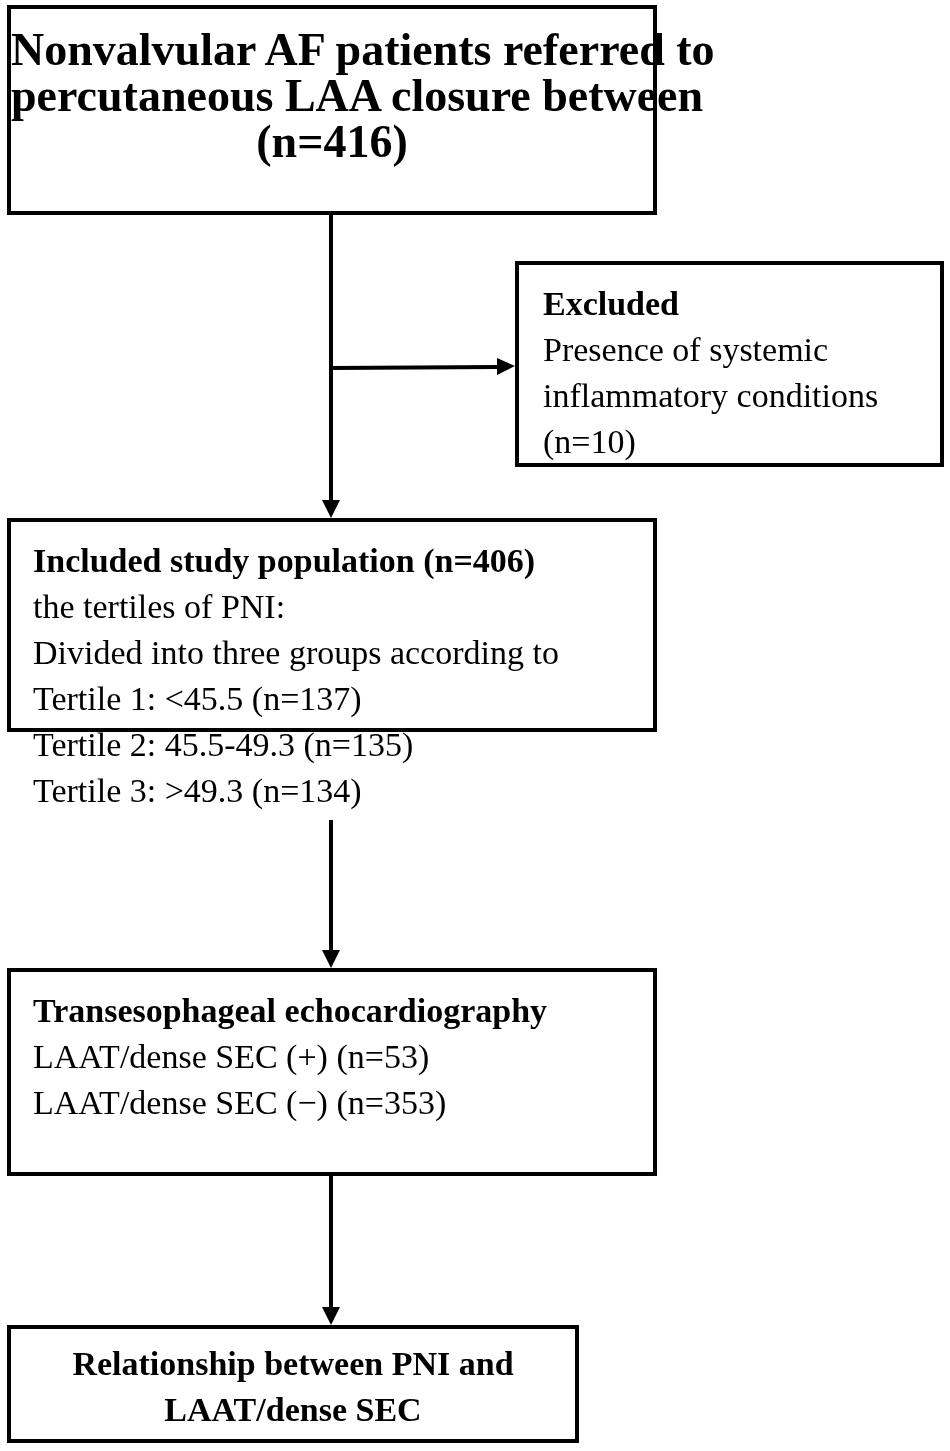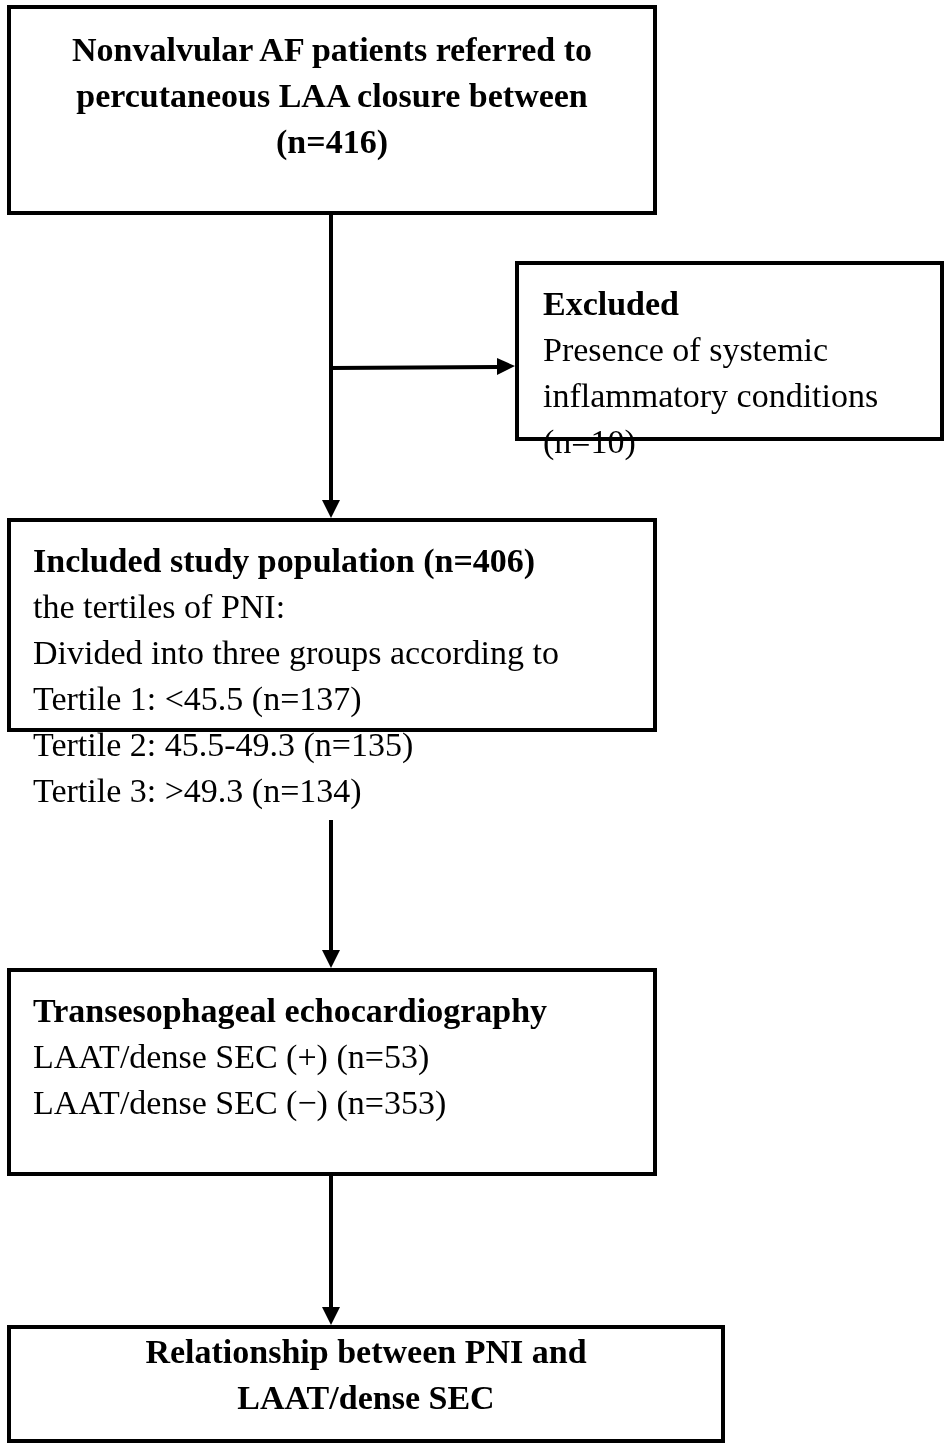--- a/index.html
+++ b/index.html
@@ -4,25 +4,25 @@
   <style>
     html, body { margin: 0; padding: 0; background: #ffffff; }
     body { width: 950px; height: 1451px; position: relative; overflow: hidden;
            font-family: "Liberation Serif", "DejaVu Serif", serif; color: #000; }
     .box { position: absolute; border: 4px solid #000; background: #fff; box-sizing: border-box; }
     .line { display: block; white-space: nowrap; }
     .b { font-weight: bold; }
     .center { text-align: center; }
     svg.connectors { position: absolute; left: 0; top: 0; }
 
-    #box-source { left: 7px; top: 5px; width: 650px; height: 210px; font-size: 34px; line-height: 46px; padding-top: 18px; }
-    #box-excluded { left: 515px; top: 261px; width: 429px; height: 180px; font-size: 34px; line-height: 46px; padding: 16px 0 0 24px; }
+    #box-source { left: 7px; top: 5px; width: 650px; height: 210px; font-size: 46px; line-height: 46px; padding-top: 18px; }
+    #box-excluded { left: 515px; top: 261px; width: 429px; height: 206px; font-size: 34px; line-height: 46px; padding: 16px 0 0 24px; }
     #box-included { left: 7px; top: 518px; width: 650px; height: 214px; font-size: 34px; line-height: 46px; padding: 16px 0 0 22px; }
     #box-tee { left: 7px; top: 968px; width: 650px; height: 208px; font-size: 34px; line-height: 46px; padding: 16px 0 1px 22px; }
-    #box-outcome { left: 7px; top: 1325px; width: 718px; height: 118px; font-size: 34px; line-height: 46px; }
+    #box-outcome { left: 7px; top: 1325px; width: 572px; height: 118px; font-size: 34px; line-height: 46px; padding-top: 12px; }
   </style>
 </head>
 <body>
 
 <svg class="connectors" width="950" height="1451">
   <defs>
     <marker id="arrowhead" markerWidth="10" markerHeight="10" refX="9" refY="5" orient="auto" markerUnits="userSpaceOnUse">
       <path d="M0,0 L10,5 L0,10 Z" fill="#000"></path>
     </marker>
   </defs>

